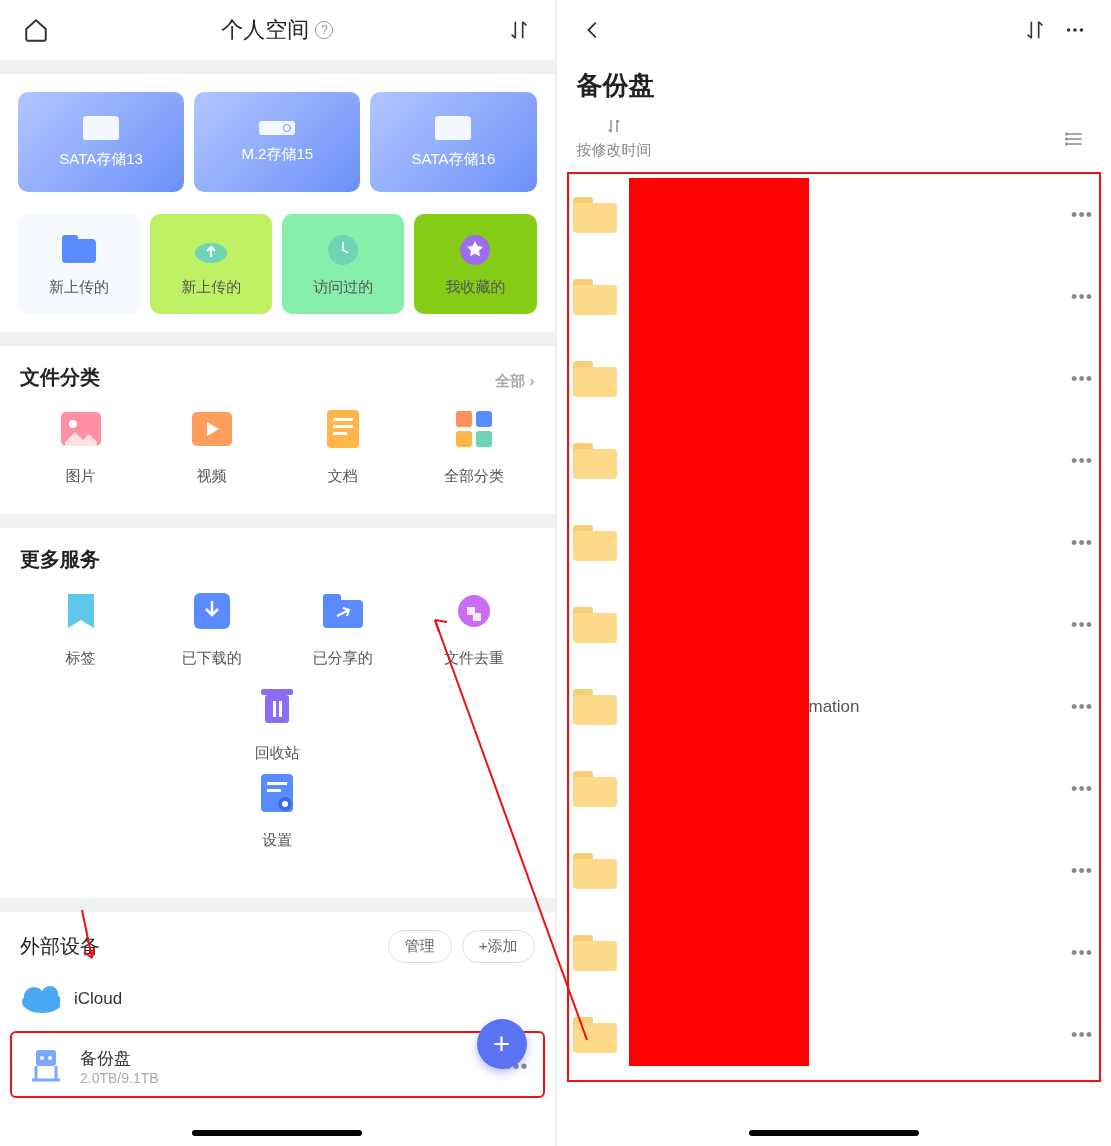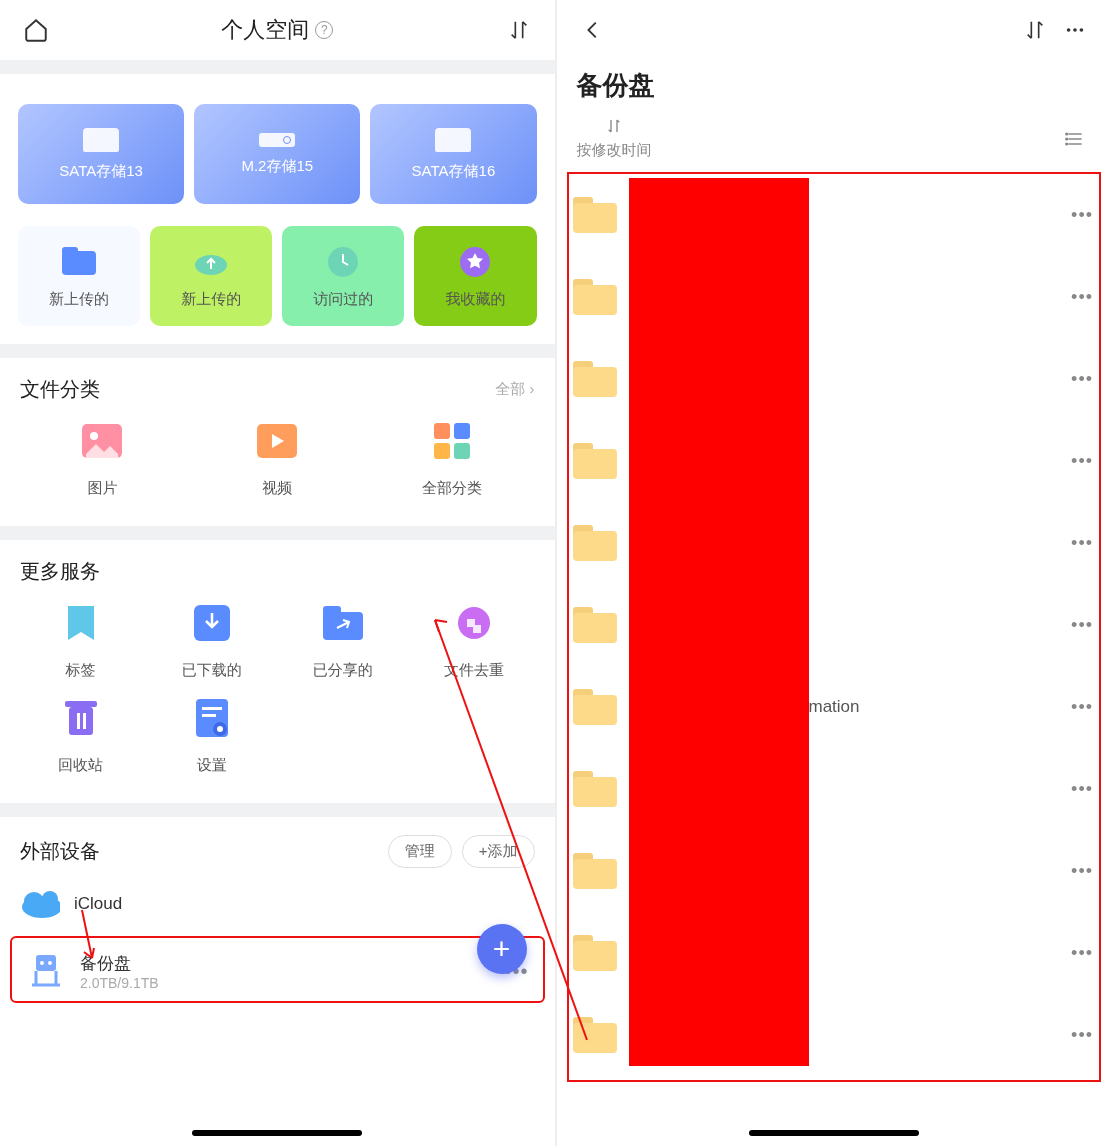--- a/index.html
+++ b/index.html
@@ -9,32 +9,32 @@
   
   .header { height: 60px; display: flex; align-items: center; justify-content: space-between; padding: 0 20px; }
   .header-center { display: flex; align-items: center; gap: 6px; }
   .header-title { font-size: 22px; color: #222; }
   .help-icon { width: 18px; height: 18px; border: 1px solid #999; border-radius: 50%; display: inline-flex; align-items: center; justify-content: center; font-size: 12px; color: #999; }
   .icon-btn { width: 32px; height: 32px; display: flex; align-items: center; justify-content: center; cursor: pointer; }
   .header-right-icons { display: flex; gap: 8px; }
   .divider { height: 14px; background: #f0f1f3; }
   
   .storage-row { display: flex; gap: 10px; padding: 18px 18px 12px; }
-  .storage-card { flex: 1; height: 100px; border-radius: 10px; background: linear-gradient(135deg,#b2c6ff,#6d91f8); display: flex; flex-direction: column; align-items: center; justify-content: center; color: #fff; font-size: 15px; gap: 10px; margin-top: 12px; }
+  .storage-card { flex: 1; height: 100px; border-radius: 10px; background: linear-gradient(135deg,#b2c6ff,#6d91f8); display: flex; flex-direction: column; align-items: center; justify-content: center; color: #fff; font-size: 15px; gap: 10px; }
   .storage-card .disk-icon { width: 36px; height: 24px; background: #fff; border-radius: 4px 4px 2px 2px; opacity: .9; position: relative; }
   .storage-card.m2 .disk-icon { height: 14px; border-radius: 3px; }
   .storage-card.m2 .disk-icon::after { content:""; position:absolute; right:4px; top:3px; width:6px; height:6px; border:1px solid #6d91f8; border-radius:50%; }
   
   .quick-row { display: flex; padding: 10px 18px 18px; gap: 10px; }
   .quick-item { flex: 1; height: 100px; border-radius: 10px; display: flex; flex-direction: column; align-items: center; justify-content: center; gap: 10px; font-size: 15px; color: #555; background: #f6f9ff; }
   .quick-item:nth-child(2){background:#bef264;} .quick-item:nth-child(3){background:#86efac;} .quick-item:nth-child(4){background:#84cc16;}
   .qi-icon { width: 40px; height: 36px; display: flex; align-items: center; justify-content: center; }
   
   .section { padding: 18px 20px; }
-  .section-head { display: flex; justify-content: space-between; align-items: center; margin-bottom: 18px; }
+  .section-head { display: flex; justify-content: space-between; align-items: flex-end; margin-bottom: 18px; font-weight: bold; }
   .section-title { font-size: 20px; color: #222; }
   .section-more { font-size: 15px; color: #aaa; }
   .grid4 { display: flex; gap: 10px; margin-bottom: 10px; }
   .grid-item { flex: 1; display: flex; flex-direction: column; align-items: center; gap: 18px; font-size: 15px; color: #555; }
   .grid-icon { width: 44px; height: 40px; display:flex; align-items:center; justify-content:center; }
   
   .ext-head { display:flex; align-items:center; justify-content:space-between; padding: 0 20px; margin: 18px 0 10px; }
   .ext-btns { display:flex; gap:10px; }
   .pill-btn { border:1.5px solid #ddd; border-radius: 18px; padding: 6px 16px; font-size: 15px; color:#666; background:#fff; }
   .ext-item { display:flex; align-items:center; gap:14px; padding: 10px 20px; }
@@ -158,20 +158,31 @@
         <div class="grid-icon">
             <svg width="40" height="34">
               <rect width="40" height="34" rx="5" fill="#ff9e5c"></rect>
               <path d="M15 10v14l12-7z" fill="#fff"></path>
             </svg>
           </div>
         <span>视频</span>
       </div>
       <div class="grid-item">
         <div class="grid-icon">
+            <svg width="32" height="38">
+              <rect width="32" height="38" rx="4" fill="#ffb547"></rect>
+              <rect x="6" y="8" width="20" height="3" fill="#fff"></rect>
+              <rect x="6" y="15" width="20" height="3" fill="#fff"></rect>
+              <rect x="6" y="22" width="14" height="3" fill="#fff"></rect>
+            </svg>
+          </div>
+        <span>文档</span>
+      </div>
+      <div class="grid-item">
+        <div class="grid-icon">
             <svg width="36" height="36">
               <rect x="0" y="0" width="16" height="16" rx="3" fill="#ff8f5c"></rect>
               <rect x="20" y="0" width="16" height="16" rx="3" fill="#5b8cff"></rect>
               <rect x="0" y="20" width="16" height="16" rx="3" fill="#ffb547"></rect>
               <rect x="20" y="20" width="16" height="16" rx="3" fill="#6dd5b6"></rect>
             </svg>
           </div>
         <span>全部分类</span>
       </div>
     </div>
@@ -214,21 +225,21 @@
       <div class="grid-item">
         <div class="grid-icon">
             <svg width="36" height="36">
               <circle cx="18" cy="18" r="16" fill="#c96df2"></circle>
               <path d="M11 14h8v8h-8zM17 20h8v8h-8z" fill="#fff" opacity=".85"></path>
             </svg>
           </div>
         <span>文件去重</span>
       </div>
     </div>
-    <div class="grid4" style="margin-top:18px;">
+    <div class="grid4" style="margin-top:18px;flex-direction:column;">
       <div class="grid-item">
         <div class="grid-icon">
             <svg width="32" height="38">
               <rect x="4" y="8" width="24" height="28" rx="3" fill="#8a6df2"></rect>
               <rect x="0" y="2" width="32" height="6" rx="2" fill="#8a6df2"></rect>
               <rect x="12" y="14" width="3" height="16" fill="#fff"></rect>
               <rect x="18" y="14" width="3" height="16" fill="#fff"></rect>
             </svg>
           </div>
         <span>回收站</span>

